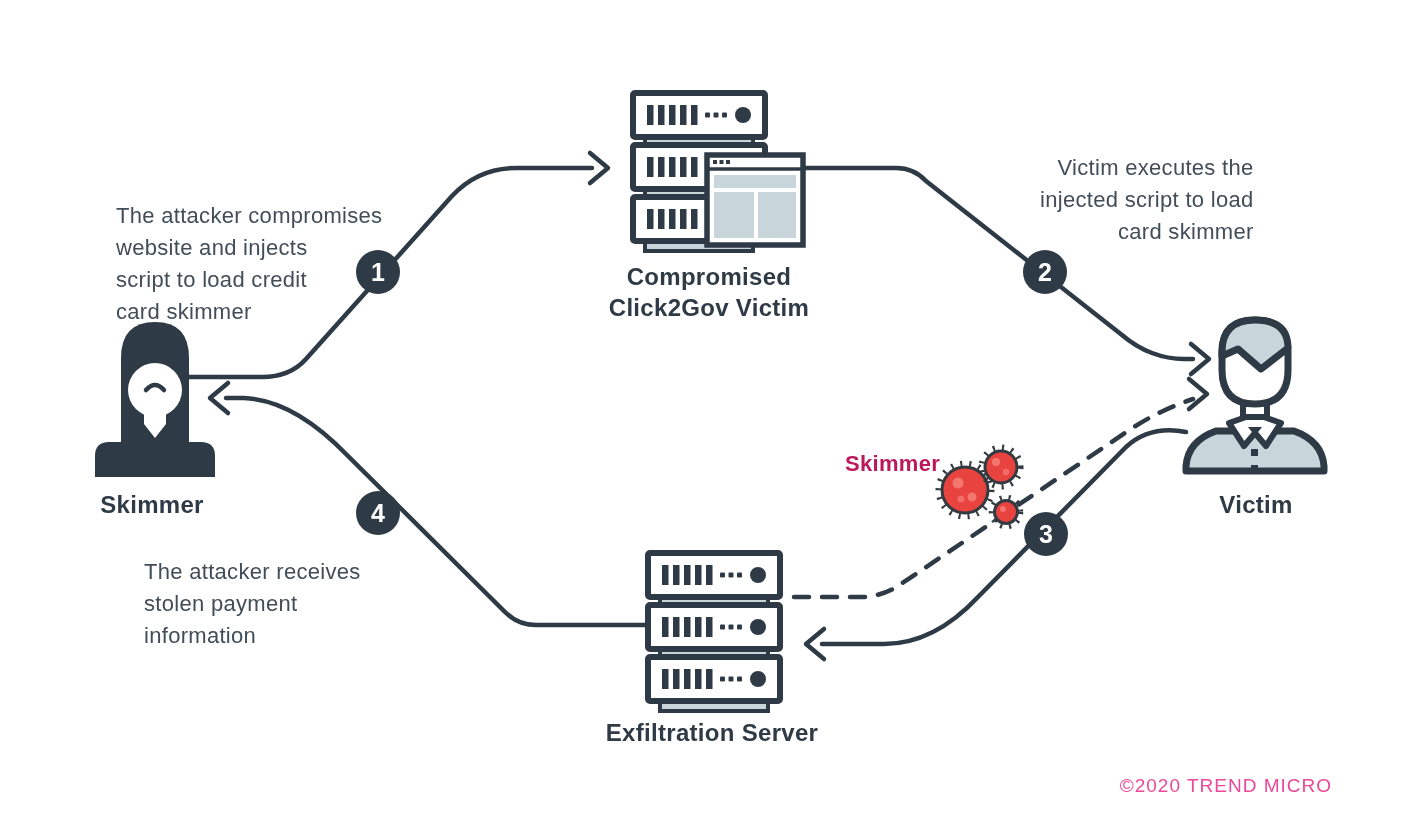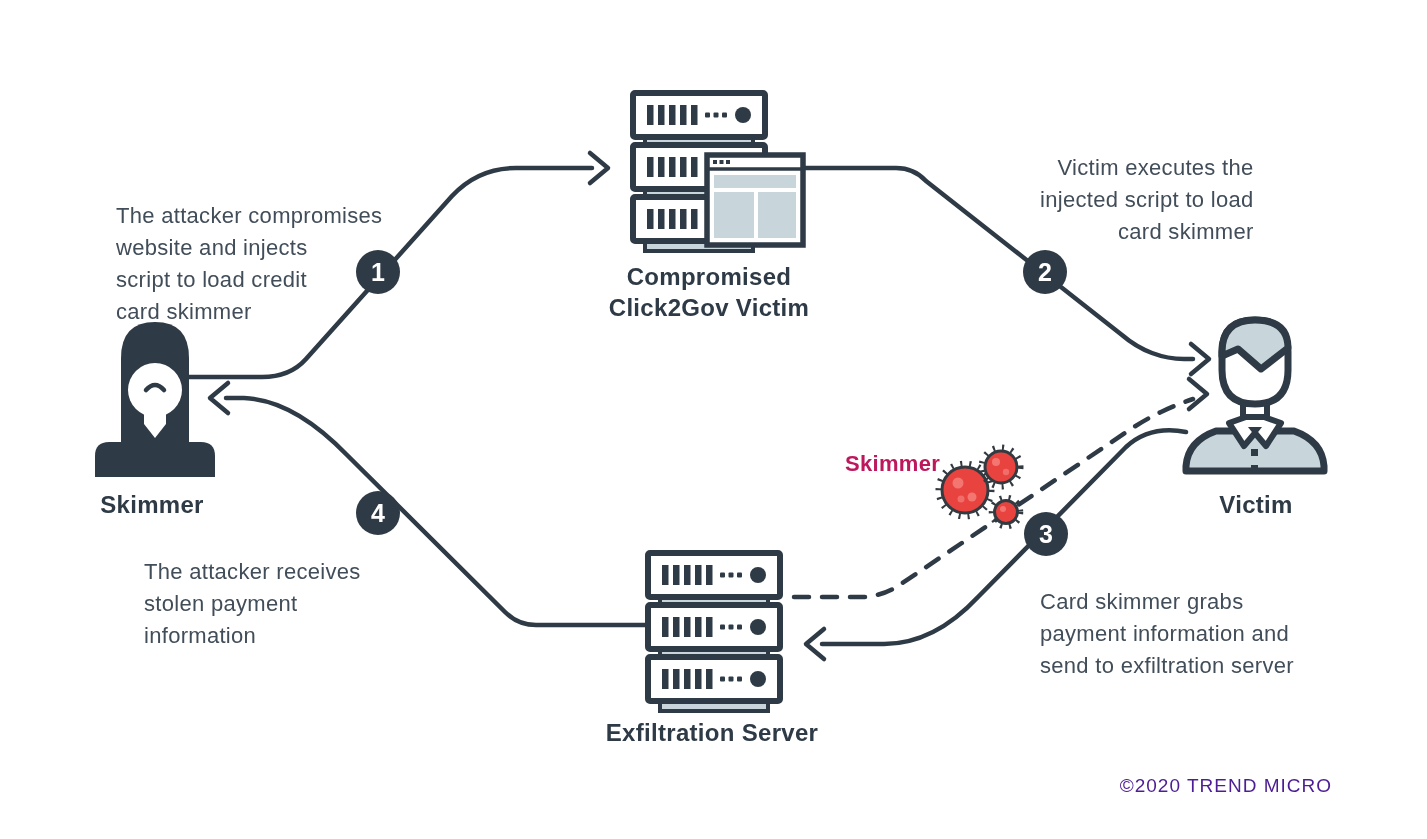--- a/index.html
+++ b/index.html
@@ -39,21 +39,21 @@
   .skimmer-label{
     position:absolute;
     font-size:22px;line-height:28px;
     letter-spacing:.3px;
     color:#be185d;font-weight:bold;
   }
   .copyright{
     position:absolute;
     font-size:19px;
     letter-spacing:1px;
-    color:#4c1d95;
+    color:#ec4899;
   }
 </style>
 </head>
 <body>
 
 <div class="canvas">
 
   <svg class="layer" width="1427" height="839" viewBox="0 0 1427 839">
     <defs>
       <g id="unit">
@@ -160,23 +160,20 @@
   <div class="badge" style="left:1024px;top:512px;">3</div>
   <div class="badge" style="left:356px;top:491px;">4</div>
 
   <div class="step-text" style="left:116px;top:160px;margin-top:40px;">The attacker compromises
 website and injects
 script to load credit
 card skimmer</div>
   <div class="step-text" style="left:1040px;top:152px;text-align:right;">Victim executes the
 injected script to load
 card skimmer</div>
-  <div class="step-text" style="left:1040px;top:586px;">Card skimmer grabs
-payment information and
-send to exfiltration server</div>
   <div class="step-text" style="left:144px;top:556px;">The attacker receives
 stolen payment
 information</div>
 
   <div class="node-label center" style="left:72px;top:489px;width:160px;">Skimmer</div>
   <div class="node-label center" style="left:559px;top:261px;width:300px;">Compromised
 Click2Gov Victim</div>
   <div class="node-label center" style="left:562px;top:717px;width:300px;">Exfiltration Server</div>
   <div class="node-label center" style="left:1176px;top:489px;width:160px;">Victim</div>
   <div class="skimmer-label" style="left:845px;top:450px;">Skimmer</div>

